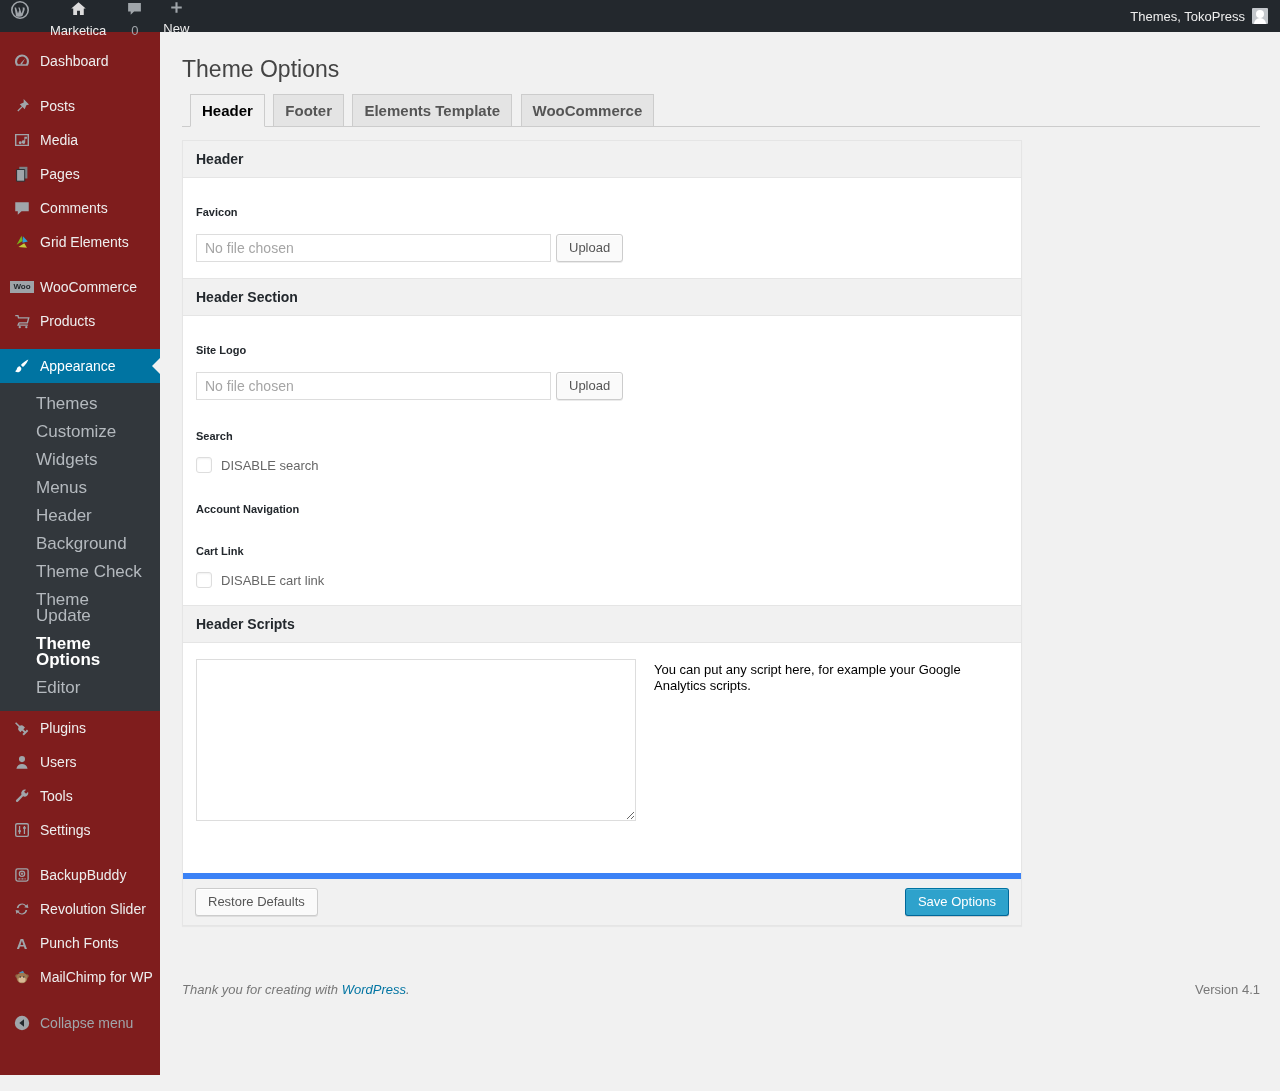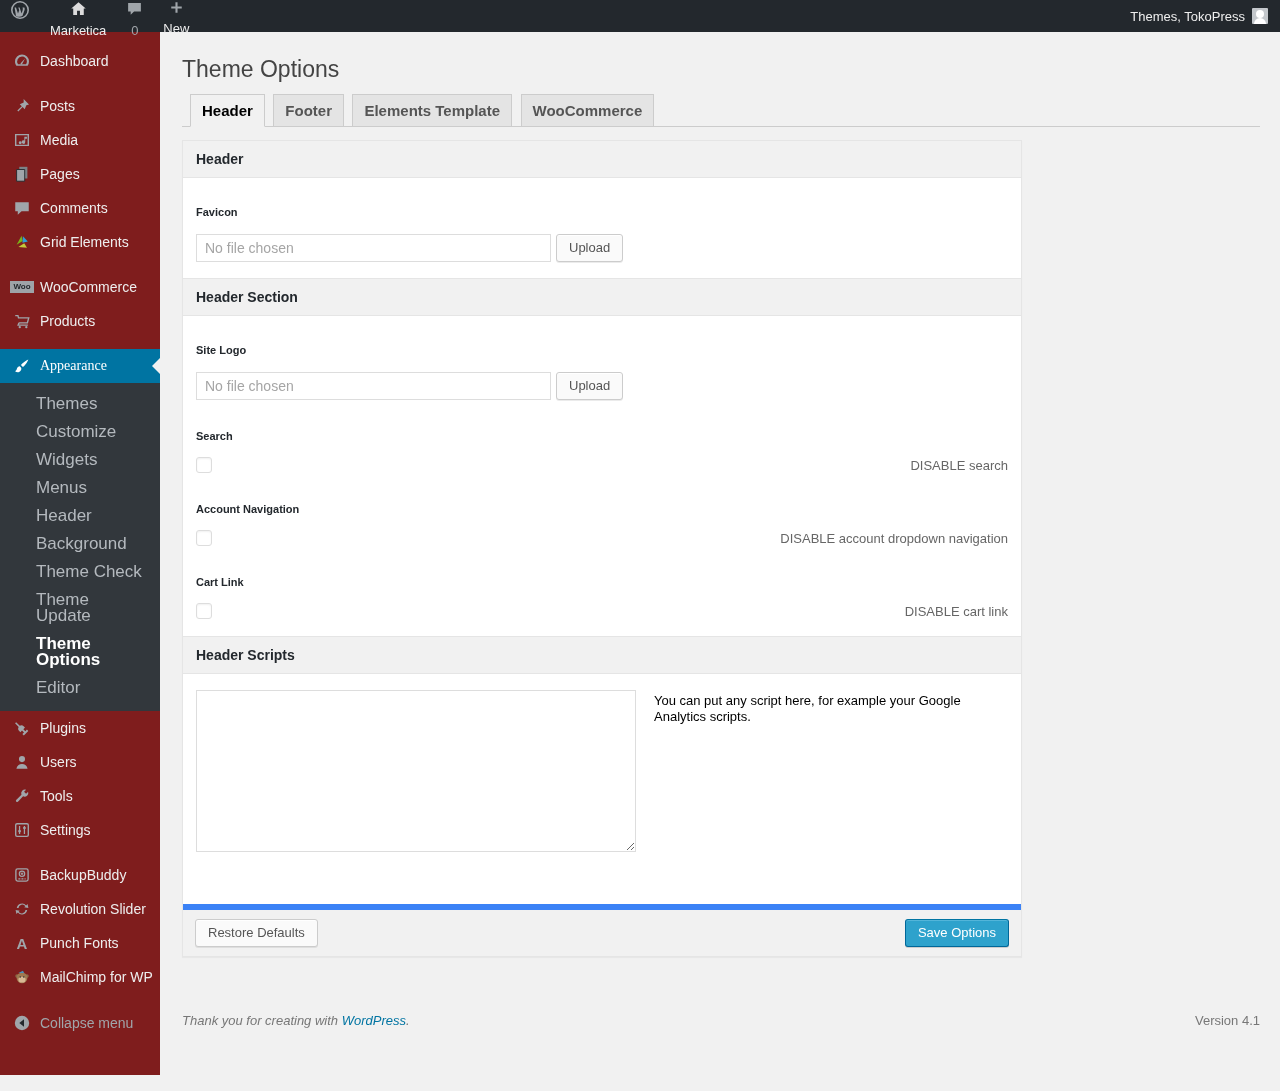--- a/index.html
+++ b/index.html
@@ -28,21 +28,21 @@
   .sidebar {
     position:absolute; top:32px; left:0; bottom:16px; width:160px;
     background:#7f1d1d; color:#eee; font-size:14px; padding-top:12px; z-index:40;
   }
   .menu-item {
     display:flex; align-items:center; height:34px; padding:0 6px 0 6px; cursor:pointer; color:#eee;
   }
   .menu-item .mi-icon { width:20px; height:20px; margin:0 8px 0 6px; flex:0 0 20px; display:flex; align-items:center; justify-content:center; }
   .menu-sep { height:11px; }
   .menu-item.active {
-    background:#0074a2; color:#fff; position:relative; font-weight:400;font-family:Liberation Serif, serif;
+    background:#0074a2; color:#fff; position:relative; font-weight:400;
   }
   .menu-item.active:after {
     content:""; position:absolute; right:0; top:50%; margin-top:-8px;
     border:8px solid transparent; border-right-color:#f1f1f1;
   }
   .submenu { background:#32373c; padding:7px 0 9px; }
   .submenu-item {
     display:block; padding:6px 12px 6px 36px; font-size:17px; color:#b4b9be; cursor:pointer; line-height:16px;
   }
   .submenu-item.current { color:#fff; font-weight:bold; }
@@ -82,21 +82,21 @@
   .btn {
     display:inline-block; height:28px; line-height:26px; padding:0 12px;
     font-size:13px; color:#555; background:#fafafa; border:1px solid #ccc;
     border-radius:3px; cursor:pointer; box-shadow:inset 0 1px 0 #fff, 0 1px 0 rgba(0,0,0,.08);
     font-family:inherit;
   }
   .btn-primary {
     background:#2ea2cc; border-color:#0074a2 #006799 #006799; color:#fff;
     box-shadow:inset 0 1px 0 rgba(120,200,230,.5), 0 1px 0 rgba(0,0,0,.15);
   }
-  .check-row { display:flex; align-items:center; gap:9px; padding:0 13px; margin-top:15px;justify-content:space-between; }
+  .check-row { display:flex; align-items:center; gap:9px; padding:0 13px; margin-top:15px; }
   .check-row input[type=checkbox] {
     appearance:none; -webkit-appearance:none; width:16px; height:16px;
     border:1px solid #ddd; border-radius:3px; background:#fff; cursor:pointer;
     box-shadow:inset 0 1px 2px rgba(0,0,0,.06); margin:0;
   }
   .check-label { font-size:13px; color:#666; cursor:pointer; }
   .label-gap { margin-top:30px; }
   .script-row { display:flex; padding:0 13px; margin-top:16px; gap:18px; }
   .script-textarea {
     width:440px; height:162px; border:1px solid #ddd; background:#fff;
@@ -397,24 +397,20 @@
       <button class="btn">Upload</button>
     </div>
 
     <div class="field-label label-gap">Search</div>
     <div class="check-row">
       <input type="checkbox" style="">
       <span class="check-label">DISABLE search</span>
     </div>
 
     <div class="field-label label-gap">Account Navigation</div>
-    <div class="check-row">
-      <input type="checkbox" style="">
-      <span class="check-label">DISABLE account dropdown navigation</span>
-    </div>
 
     <div class="field-label label-gap">Cart Link</div>
     <div class="check-row">
       <input type="checkbox" style="">
       <span class="check-label">DISABLE cart link</span>
     </div>
 
     <div class="section-bar mid" style="margin-top:17px;">Header Scripts</div>
 
     <div class="script-row">

